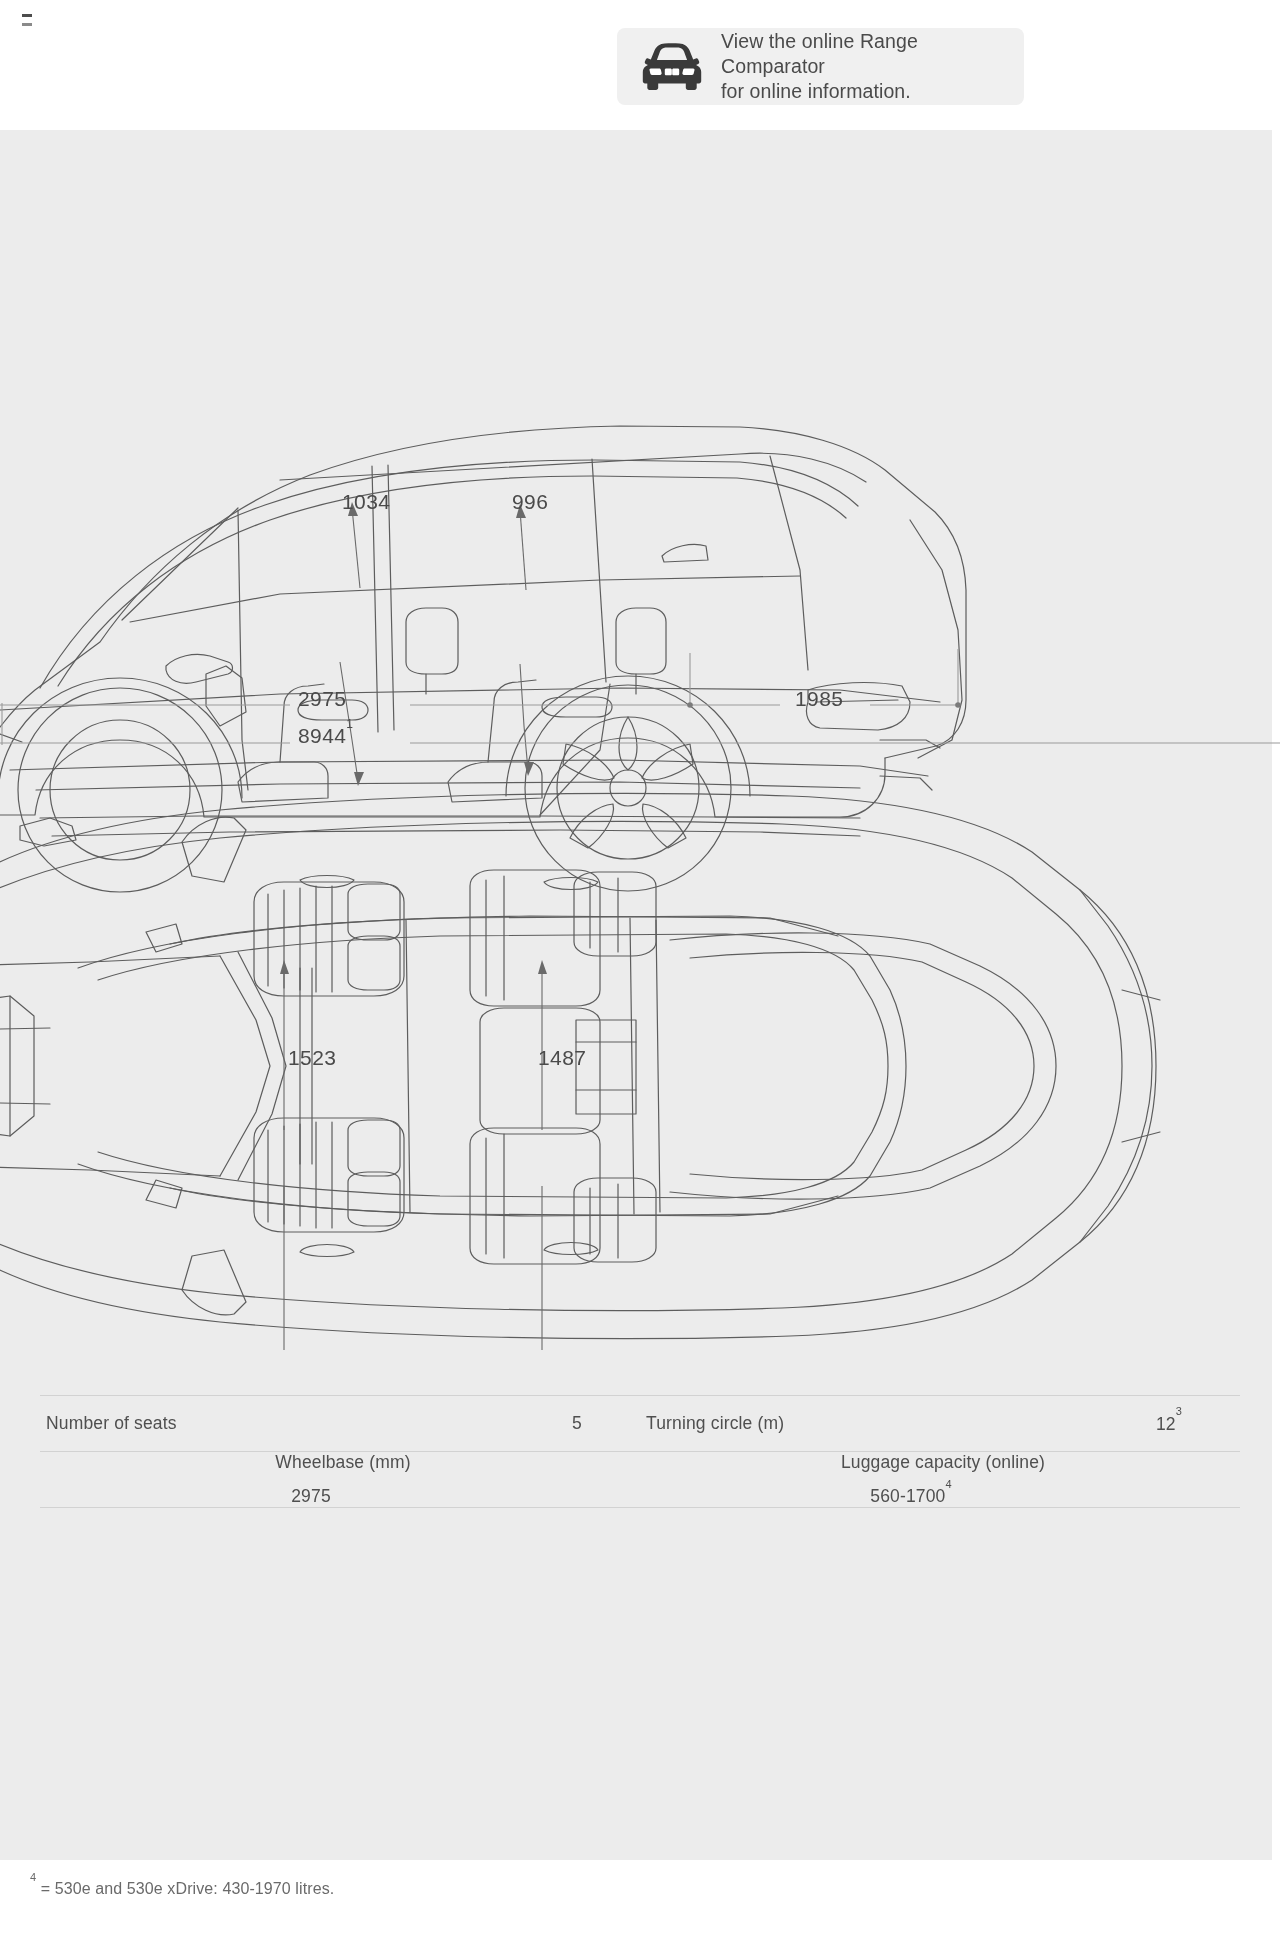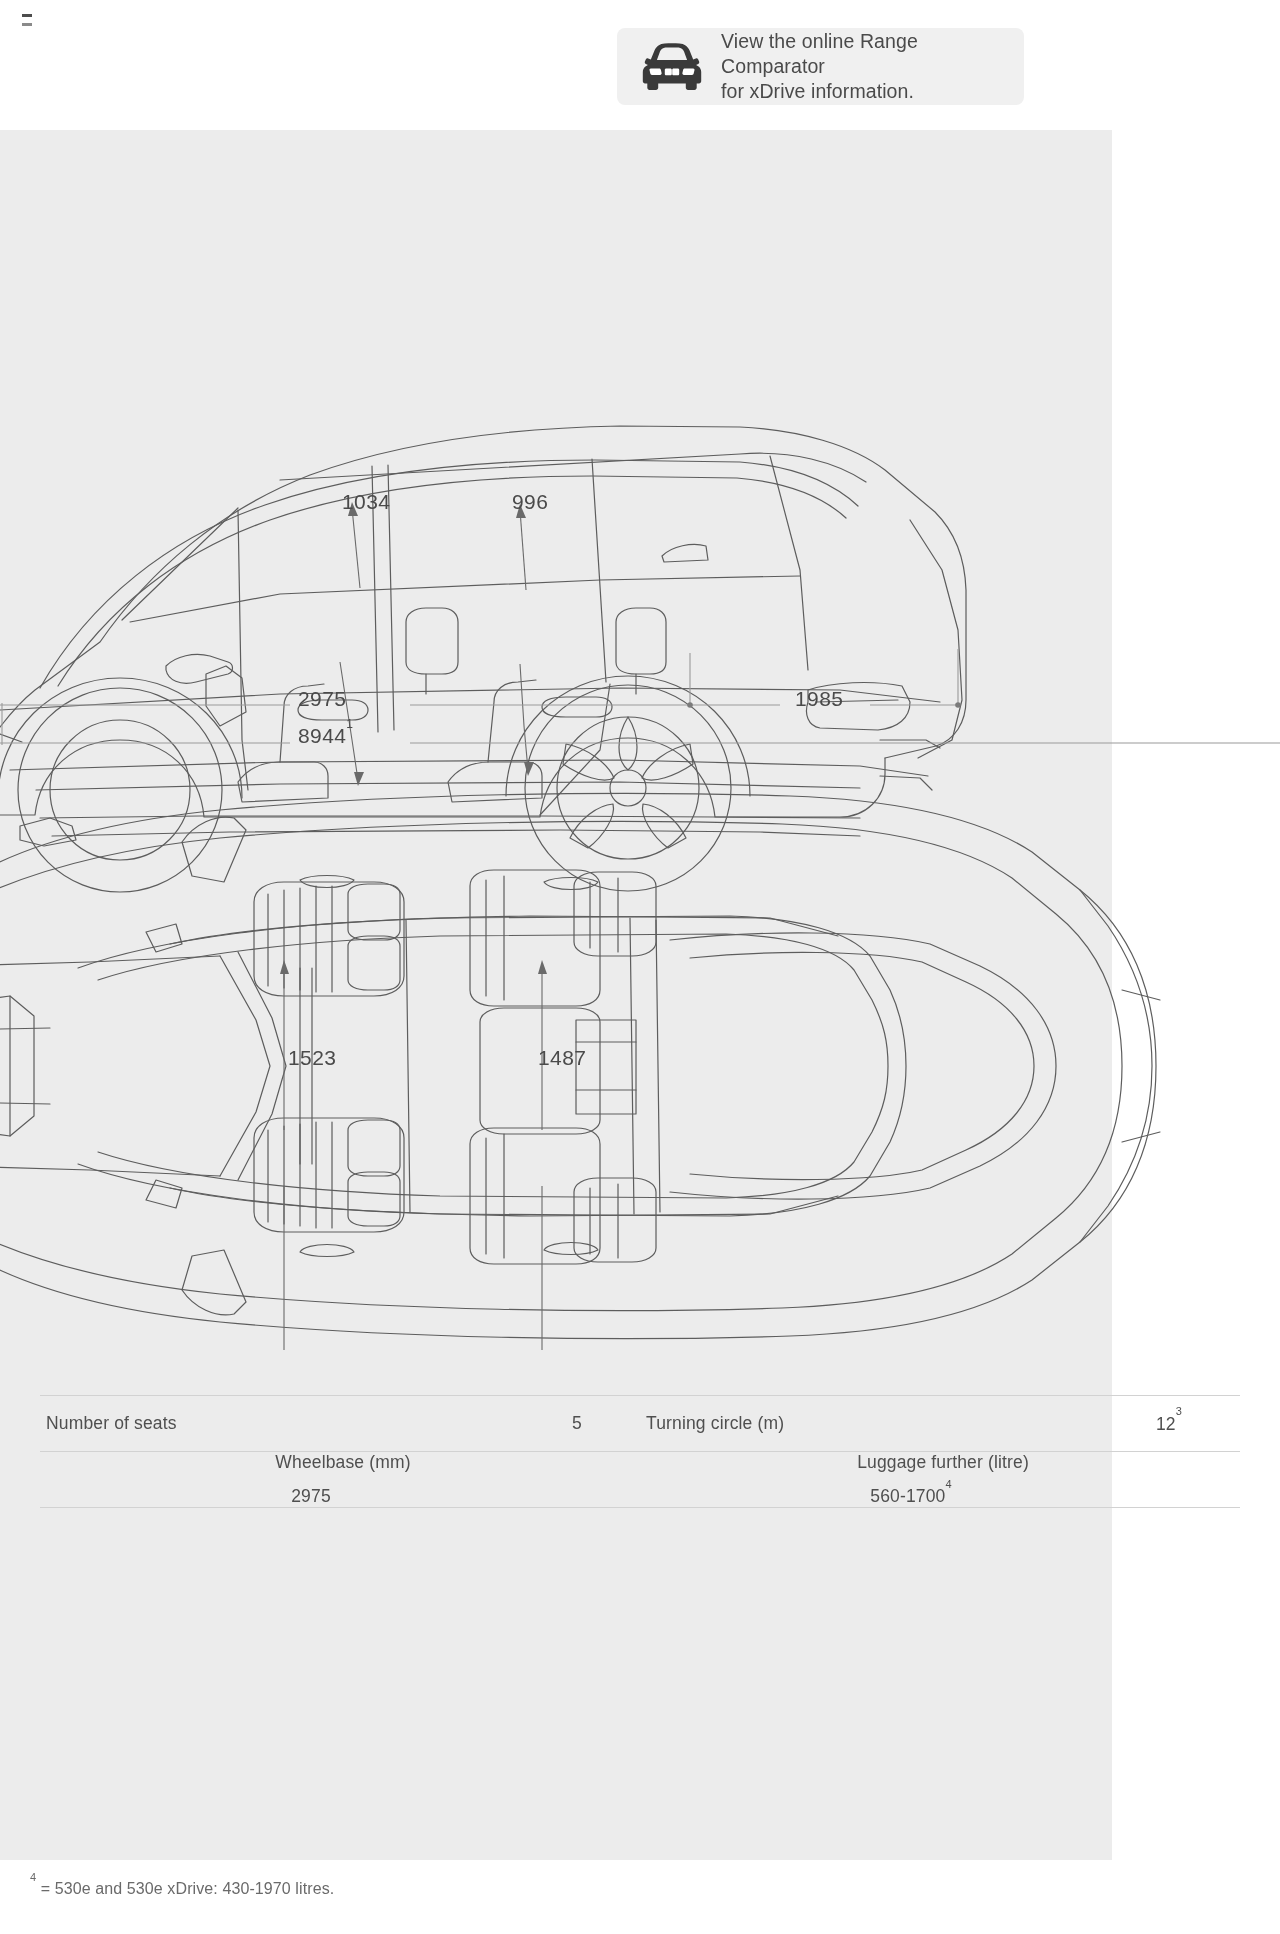--- a/index.html
+++ b/index.html
@@ -42,21 +42,21 @@
     margin-left:12px;
     font-size:19.5px;
     line-height:25px;
     color:#4a4a4a;
     letter-spacing:.1px;
   }
   .banner-text span{display:block;}
 
   
   .sheet{
-    position:absolute;left:0;top:130px;width:1112px;height:1730px;
+    position:absolute;left:0;top:130px;width:1272px;height:1730px;
     background:#ececec;
   }
 
   
   .draw{position:absolute;}
   .side-view{left:-20px;top:140px;width:1310px;height:640px;}
   .top-view{left:-30px;top:660px;width:1340px;height:560px;}
 
   .dimlabel{
     position:absolute;
@@ -122,21 +122,21 @@
         <path fill="#ffffff" d="M57.2 26.4c0.9 0 1.5 0.8 1.3 1.6l-0.9 3.8c-0.2 0.7-0.8 1.2-1.5 1.2h-8.2
            c-1 0-1.7-0.9-1.5-1.9l0.8-3.6c0.2-0.7 0.8-1.1 1.5-1.1h8.5z"></path>
         <path fill="#ffffff" d="M30.2 26.4c-0.8 0-1.4 0.6-1.4 1.4v4.1c0 0.8 0.6 1.4 1.4 1.4h4.2
            c0.8 0 1.4-0.6 1.4-1.4v-4.1c0-0.8-0.6-1.4-1.4-1.4h-4.2z"></path>
         <path fill="#ffffff" d="M37.6 26.4c-0.8 0-1.4 0.6-1.4 1.4v4.1c0 0.8 0.6 1.4 1.4 1.4h4.2
            c0.8 0 1.4-0.6 1.4-1.4v-4.1c0-0.8-0.6-1.4-1.4-1.4h-4.2z"></path>
       </svg>
     </div>
     <div class="banner-text">
       <span>View the online Range Comparator</span>
-      <span>for xDrive information.</span>
+      <span>for online information.</span>
     </div>
   </div>
 </div>
 
 <div class="sheet">
 
   <svg class="draw side-view" viewBox="0 0 1310 640">
     <g fill="none" stroke="#5d5d5d" stroke-width="1.2" stroke-linejoin="round" stroke-linecap="round">
 
       <path d="M-10 500 C10 470 30 440 55 420 L120 372 C170 300 240 240 330 205
@@ -413,21 +413,21 @@
           <span class="spec-value">2975</span>
         </div>
       </div>
 
       <div class="spec-col">
         <div class="spec-row">
           <span class="spec-label">Turning circle (m)</span>
           <span class="spec-value"><span>12</span><sup>3</sup></span>
         </div>
         <div class="spec-row">
-          <span class="spec-label">Luggage further (litre)</span>
+          <span class="spec-label">Luggage capacity (online)</span>
           <span class="spec-value"><span>560-1700</span><sup>4</sup></span>
         </div>
       </div>
 
     </div>
   </div>
 
 </div>
 
 <div class="footnote"><sup>4</sup><span> = 530e and 530e xDrive: 430-1970 litres.</span></div>

